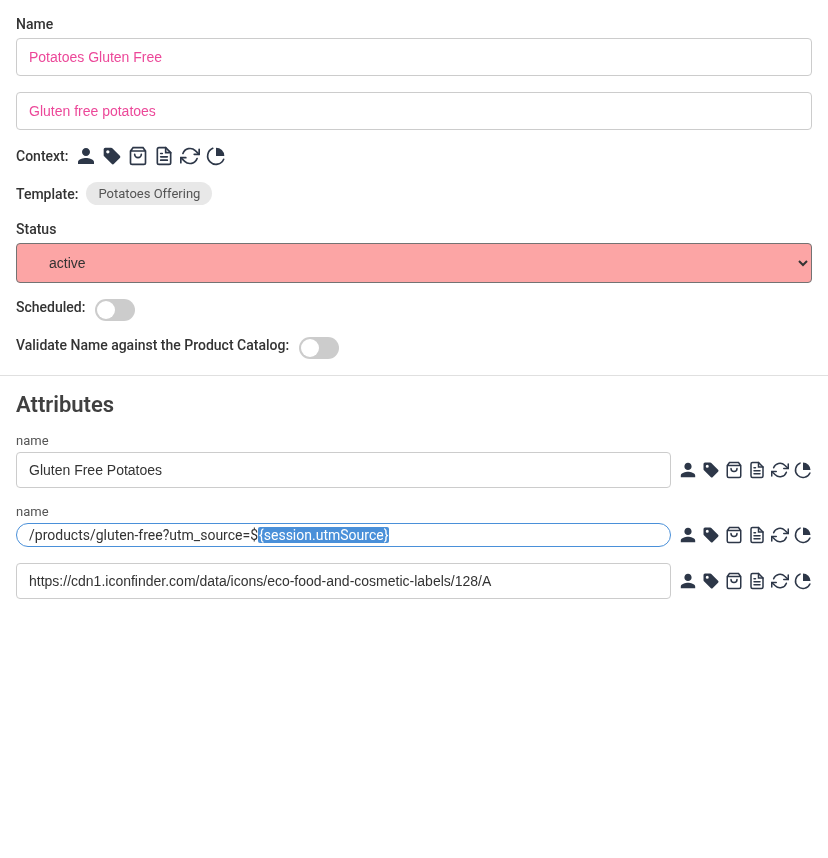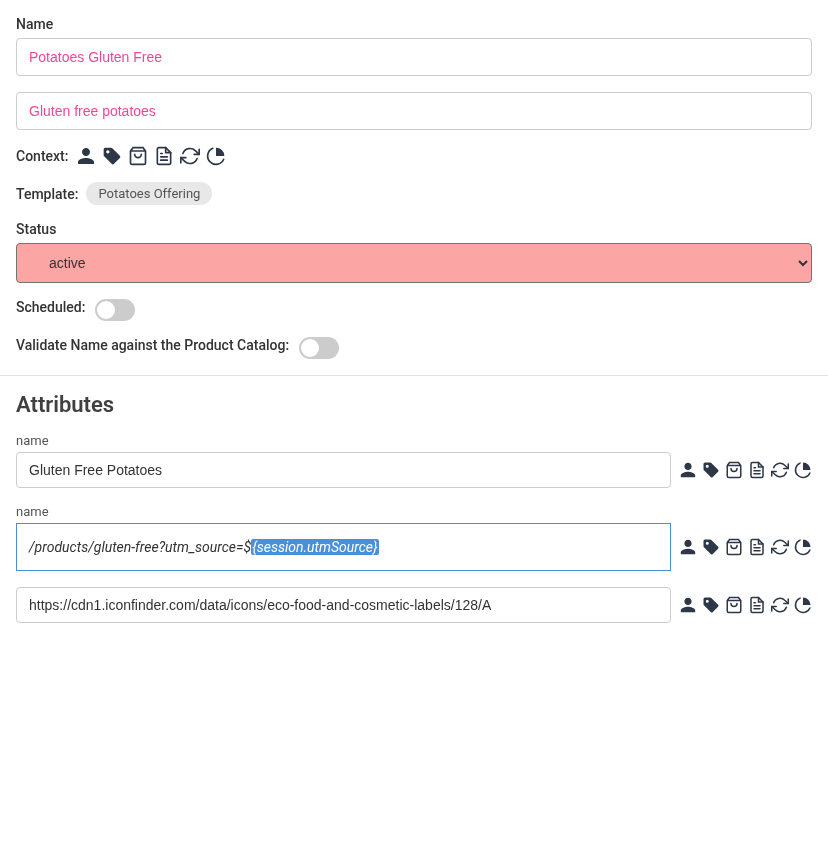--- a/index.html
+++ b/index.html
@@ -329,21 +329,21 @@
               <path d="M22 12A10 10 0 0012 2v10z" fill="#2d3748"></path>
             </svg>
         </span>
       </div>
     </div>
   </div>
 
   <div class="attr-field">
     <label class="attr-label">name</label>
     <div class="attr-input-row">
-      <div style="flex:1; position:relative; border:1px solid #4a90d9; border-radius:0; padding:15px 12px; font-size:14px; color:#333; background:#fff; cursor:text;font-style:italic;">
+      <div style="flex:1; position:relative; border:1px solid #4a90d9; border-radius:12px; padding:3px 12px; font-size:14px; color:#333; background:#fff; cursor:text;">
         <span>/products/gluten-free?utm_source=$</span><span style="background:#4a90d9;color:#fff;border-radius:2px;padding:0 1px;">{session.utmSource}</span>
       </div>
       <div class="attr-icons">
         <span>
           <svg class="icon-svg-sm" viewBox="0 0 24 24">
               <path d="M12 12c2.7 0 4.8-2.1 4.8-4.8S14.7 2.4 12 2.4 7.2 4.5 7.2 7.2 9.3 12 12 12zm0 2.4c-3.2 0-9.6 1.6-9.6 4.8v2.4h19.2v-2.4c0-3.2-6.4-4.8-9.6-4.8z"></path>
             </svg>
         </span>
         <span>
           <svg class="icon-svg-sm" viewBox="0 0 24 24">

